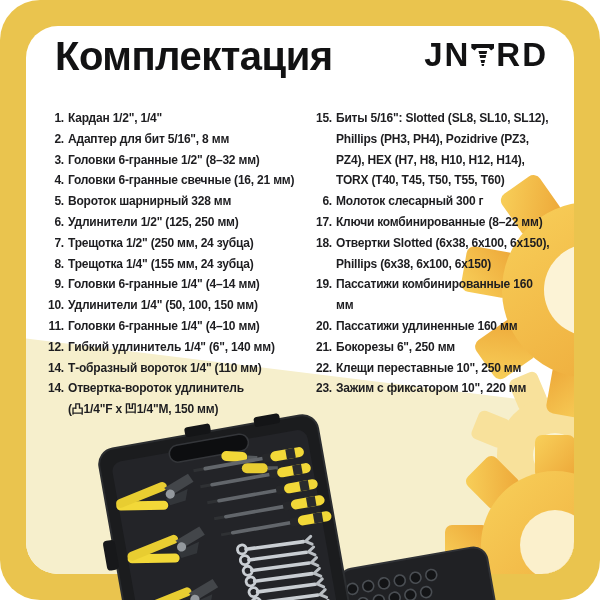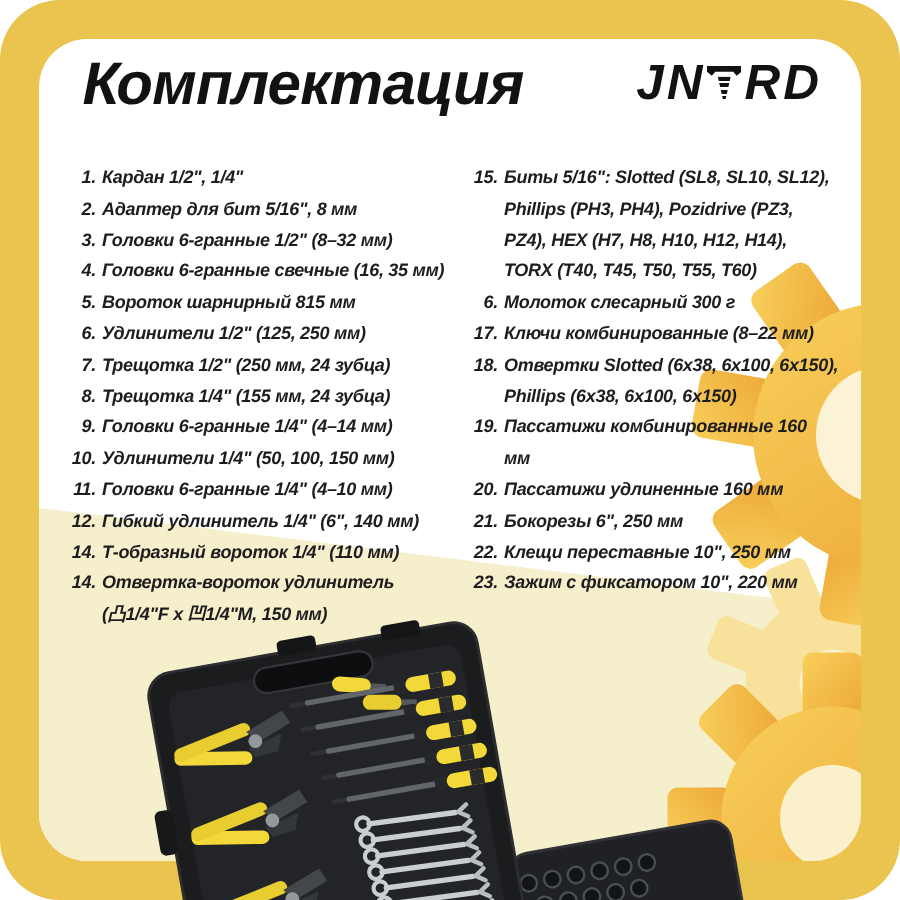--- a/index.html
+++ b/index.html
@@ -1,21 +1,21 @@
 <!DOCTYPE html>
 <html><head>
 <meta charset="utf-8">
 <style>
   html,body{margin:0;padding:0;background:#ffffff;}
   .stage{
     position:relative;width:600px;height:600px;overflow:hidden;background:#ffffff;
     font-family:"Liberation Sans","DejaVu Sans",sans-serif;
   }
   .frame{position:absolute;inset:0;border-radius:40px;background:#EAC44E;}
-  .card{position:absolute;inset:26px;border-radius:32px;background:#ffffff;overflow:hidden;font-style:italic;}
+  .card{position:absolute;inset:26px;border-radius:32px;background:#ffffff;overflow:hidden;}
   .blob{
     position:absolute;left:-70px;top:304px;width:720px;height:540px;
     background:#F6EFCC;border-radius:70px;transform:rotate(7deg);transform-origin:top left;z-index:1;
   }
   .gears{position:absolute;inset:0;width:548px;height:548px;z-index:2;}
   .content{position:absolute;inset:0;z-index:4;}
   .title{
     position:absolute;left:29px;top:8px;margin:0;
     font-size:40px;font-weight:bold;letter-spacing:-0.5px;color:#121213;
   }
@@ -114,25 +114,25 @@
           <div class="row">
             <span class="num">2.</span>
             <span class="txt">Адаптер для бит 5/16", 8 мм</span>
           </div>
           <div class="row">
             <span class="num">3.</span>
             <span class="txt">Головки 6-гранные 1/2" (8–32 мм)</span>
           </div>
           <div class="row">
             <span class="num">4.</span>
-            <span class="txt">Головки 6-гранные свечные (16, 35 мм)</span>
+            <span class="txt">Головки 6-гранные свечные (16, 21 мм)</span>
           </div>
           <div class="row">
             <span class="num">5.</span>
-            <span class="txt">Вороток шарнирный 815 мм</span>
+            <span class="txt">Вороток шарнирный 328 мм</span>
           </div>
           <div class="row">
             <span class="num">6.</span>
             <span class="txt">Удлинители 1/2" (125, 250 мм)</span>
           </div>
           <div class="row">
             <span class="num">7.</span>
             <span class="txt">Трещотка 1/2" (250 мм, 24 зубца)</span>
           </div>
           <div class="row">

